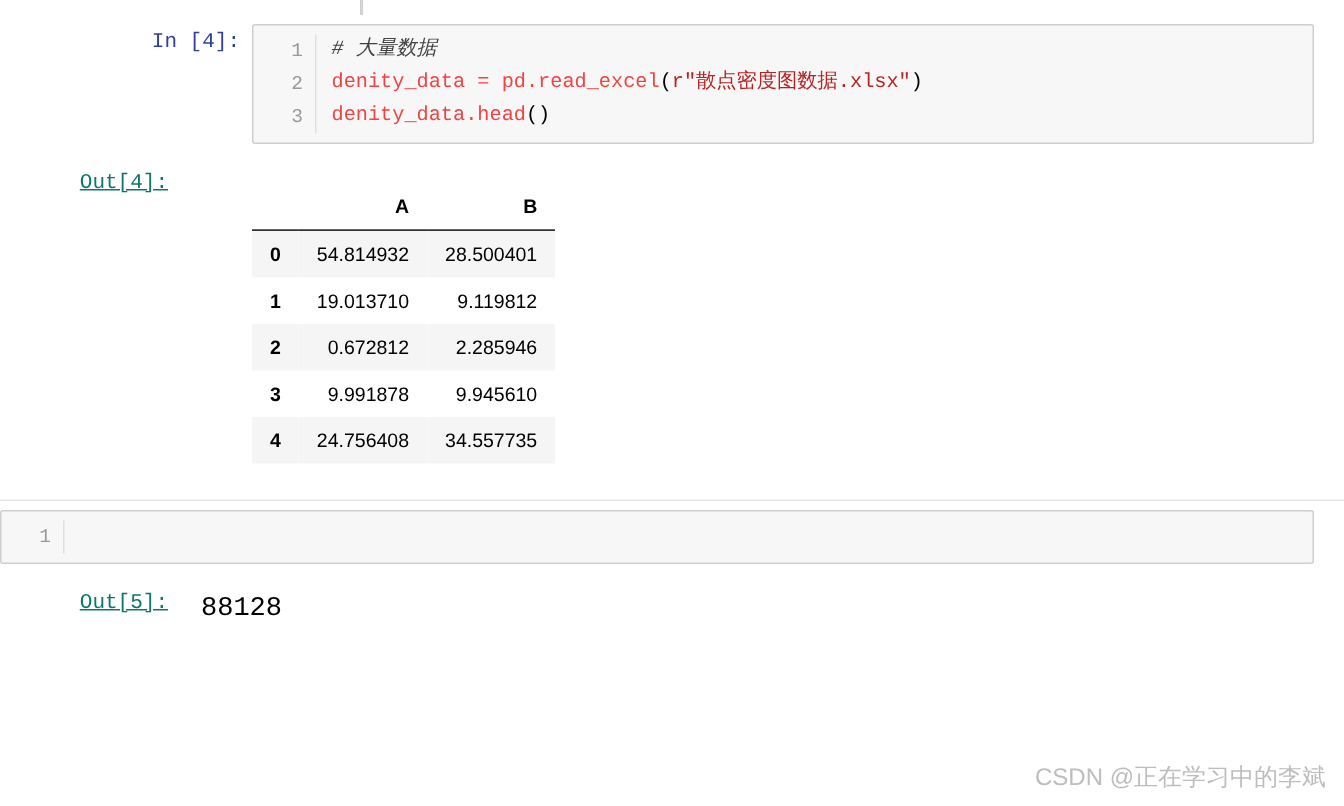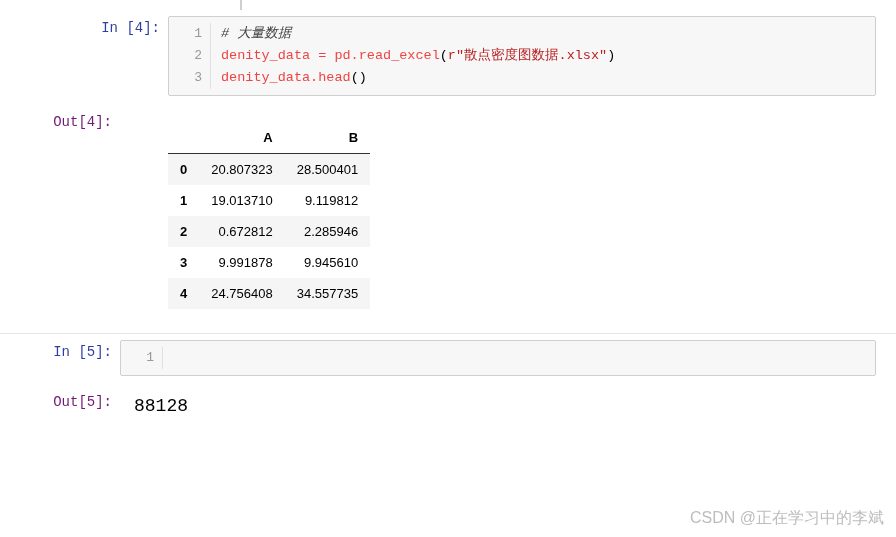--- a/index.html
+++ b/index.html
@@ -22,21 +22,21 @@
   }
   .prompt {
     width: 120px;
     flex: 0 0 120px;
     padding: 6px 8px 0 0;
     text-align: right;
     font-family: "Courier New", monospace;
     font-size: 14px;
   }
   .prompt.in { color: #303F9F; }
-  .prompt.out { color: #701a75; }
+  .prompt.out { color: #0f766e; text-decoration: underline; }
   .code-area {
     flex: 1;
     background: #f7f7f7;
     border: 1px solid #cfcfcf;
     border-radius: 2px;
     padding: 6px 0;
     margin: 2px 20px 4px 0;
     display: flex;
   }
   .gutter {
@@ -138,21 +138,21 @@
       <thead>
         <tr>
           <th></th>
           <th>A</th>
           <th>B</th>
         </tr>
       </thead>
       <tbody>
         <tr>
           <th>0</th>
-          <td>20.807323</td>
+          <td>54.814932</td>
           <td>28.500401</td>
         </tr>
         <tr>
           <th>1</th>
           <td>19.013710</td>
           <td>9.119812</td>
         </tr>
         <tr>
           <th>2</th>
           <td>0.672812</td>
@@ -167,21 +167,20 @@
           <th>4</th>
           <td>24.756408</td>
           <td>34.557735</td>
         </tr>
       </tbody>
     </table>
   </div>
 </div>
 
 <div class="cell" style="border-bottom:none;">
-  <div class="prompt in">In [5]:</div>
   <div class="code-area">
     <div class="gutter">
       <div>1</div>
     </div>
   </div>
 </div>
 
 <div class="cell" style="border-bottom:none;">
   <div class="prompt out">Out[5]:</div>
   <div class="out-area">

